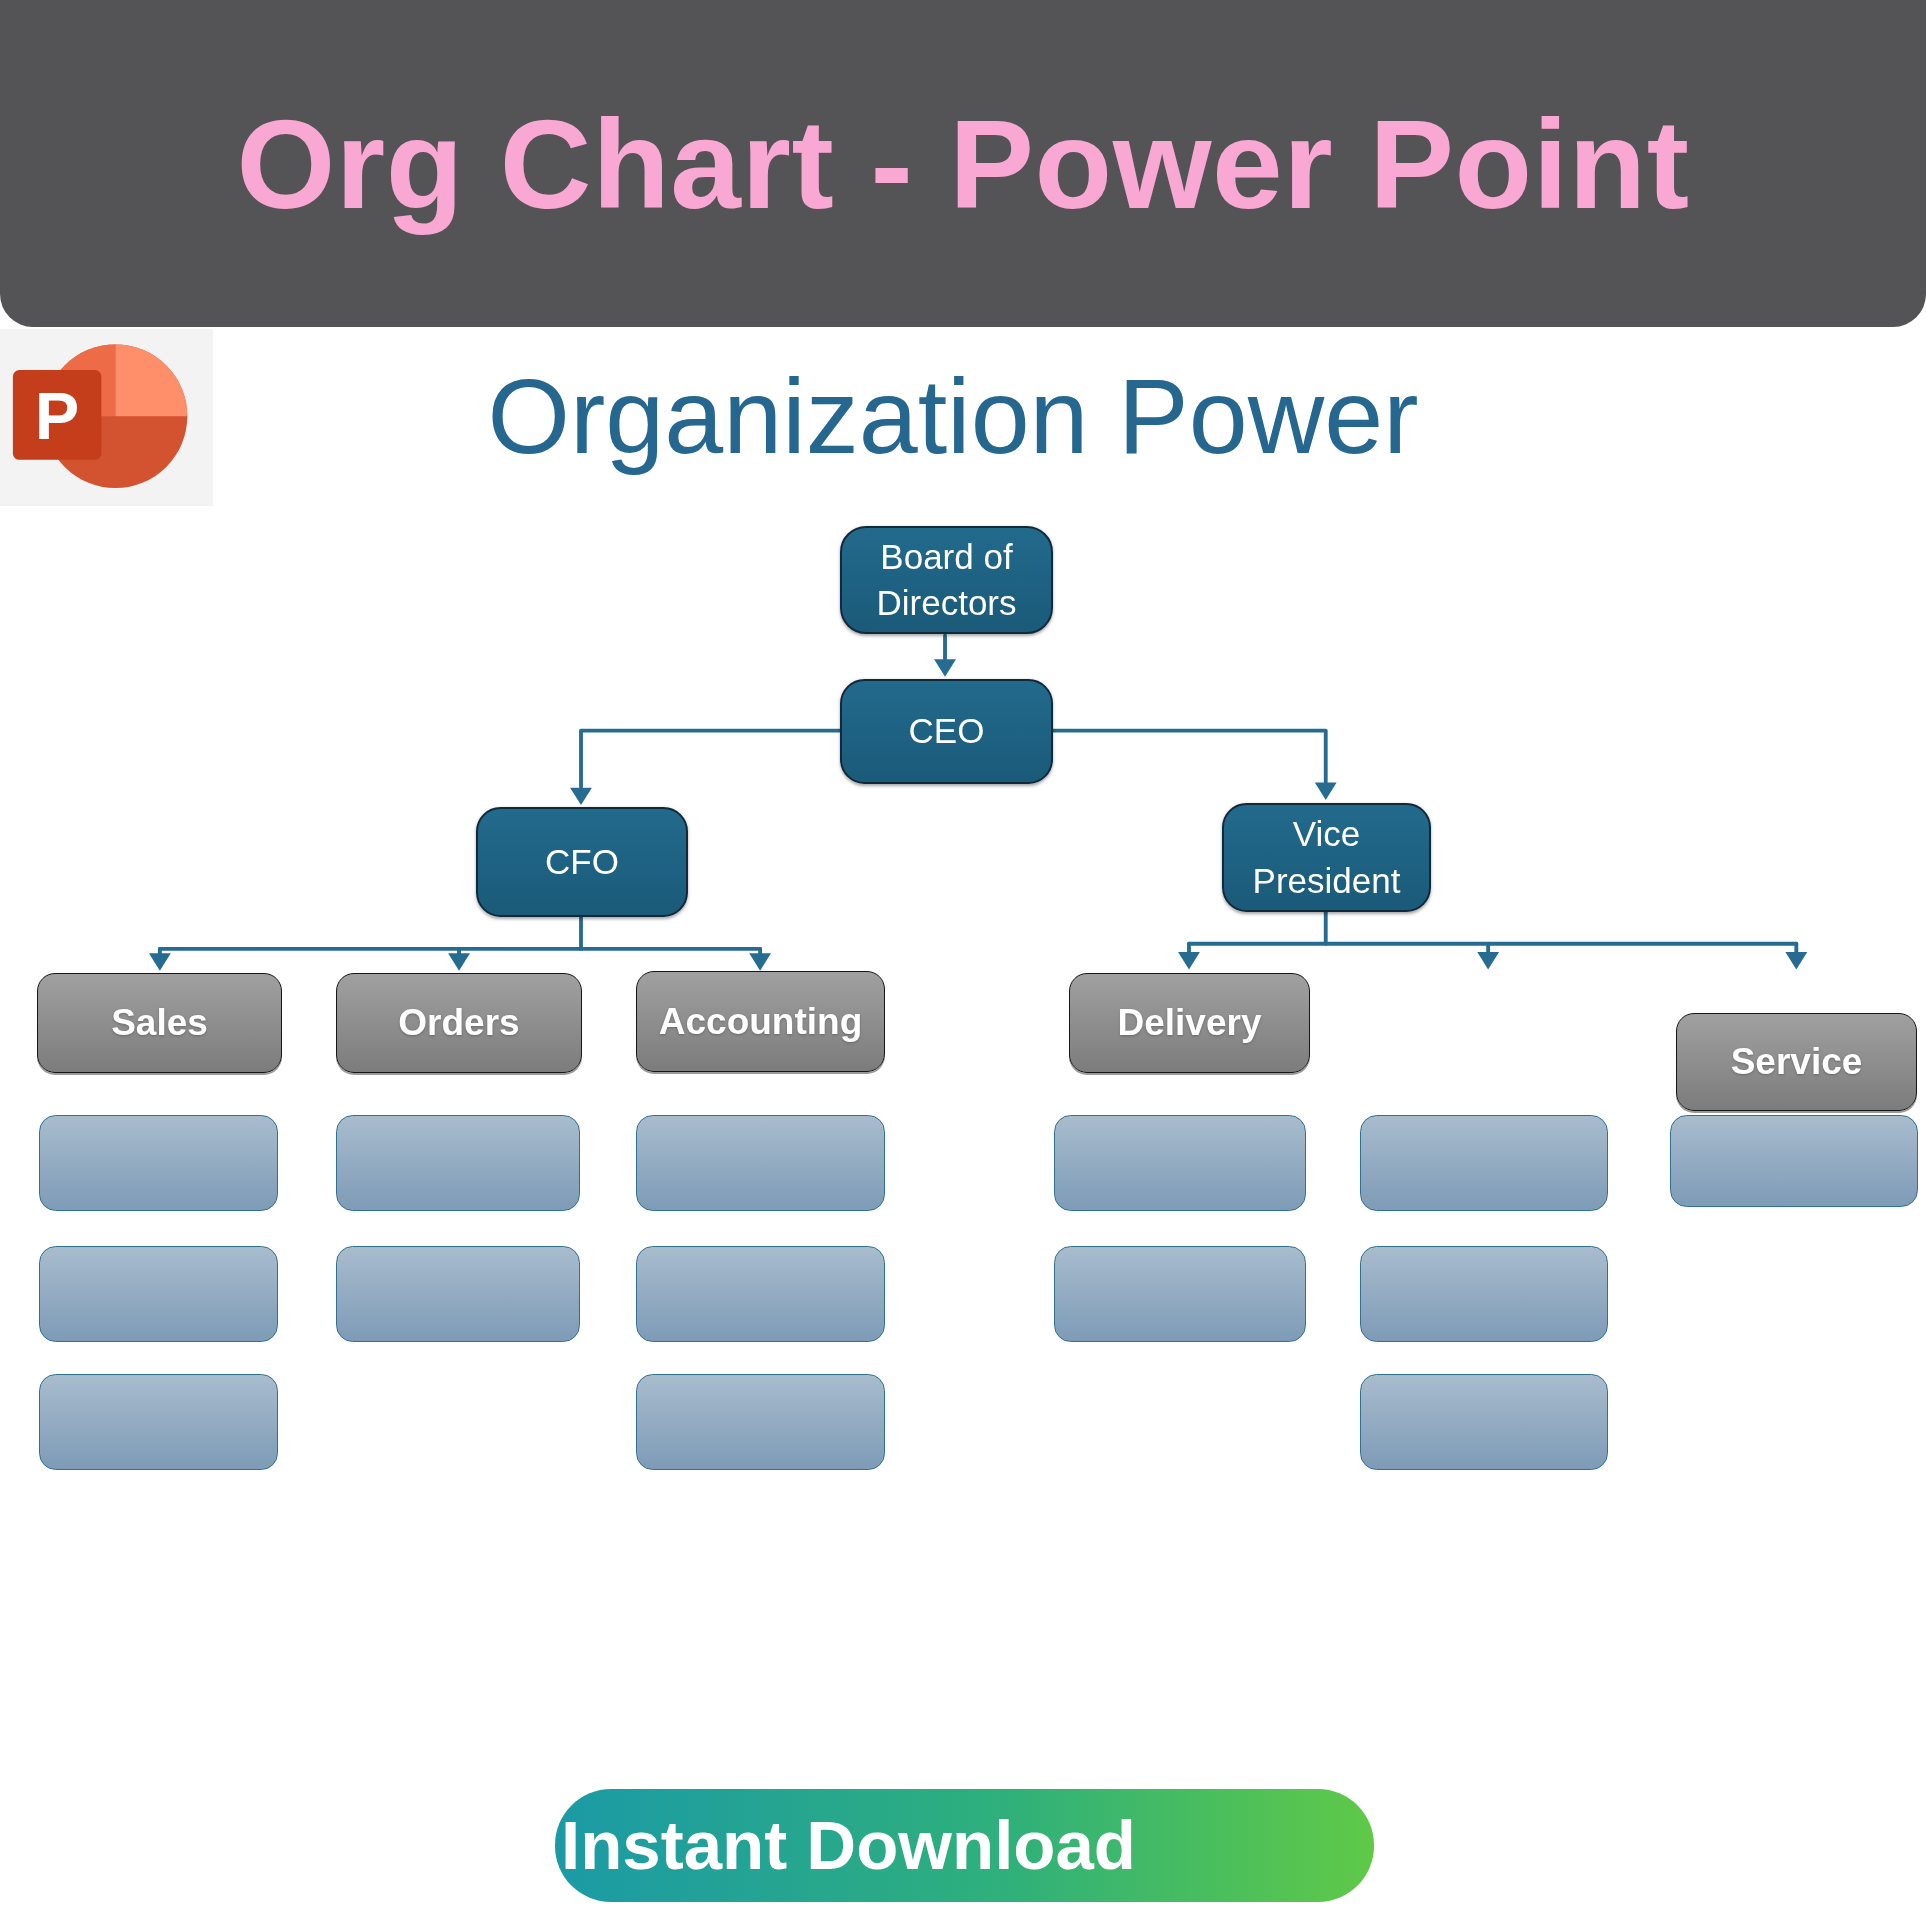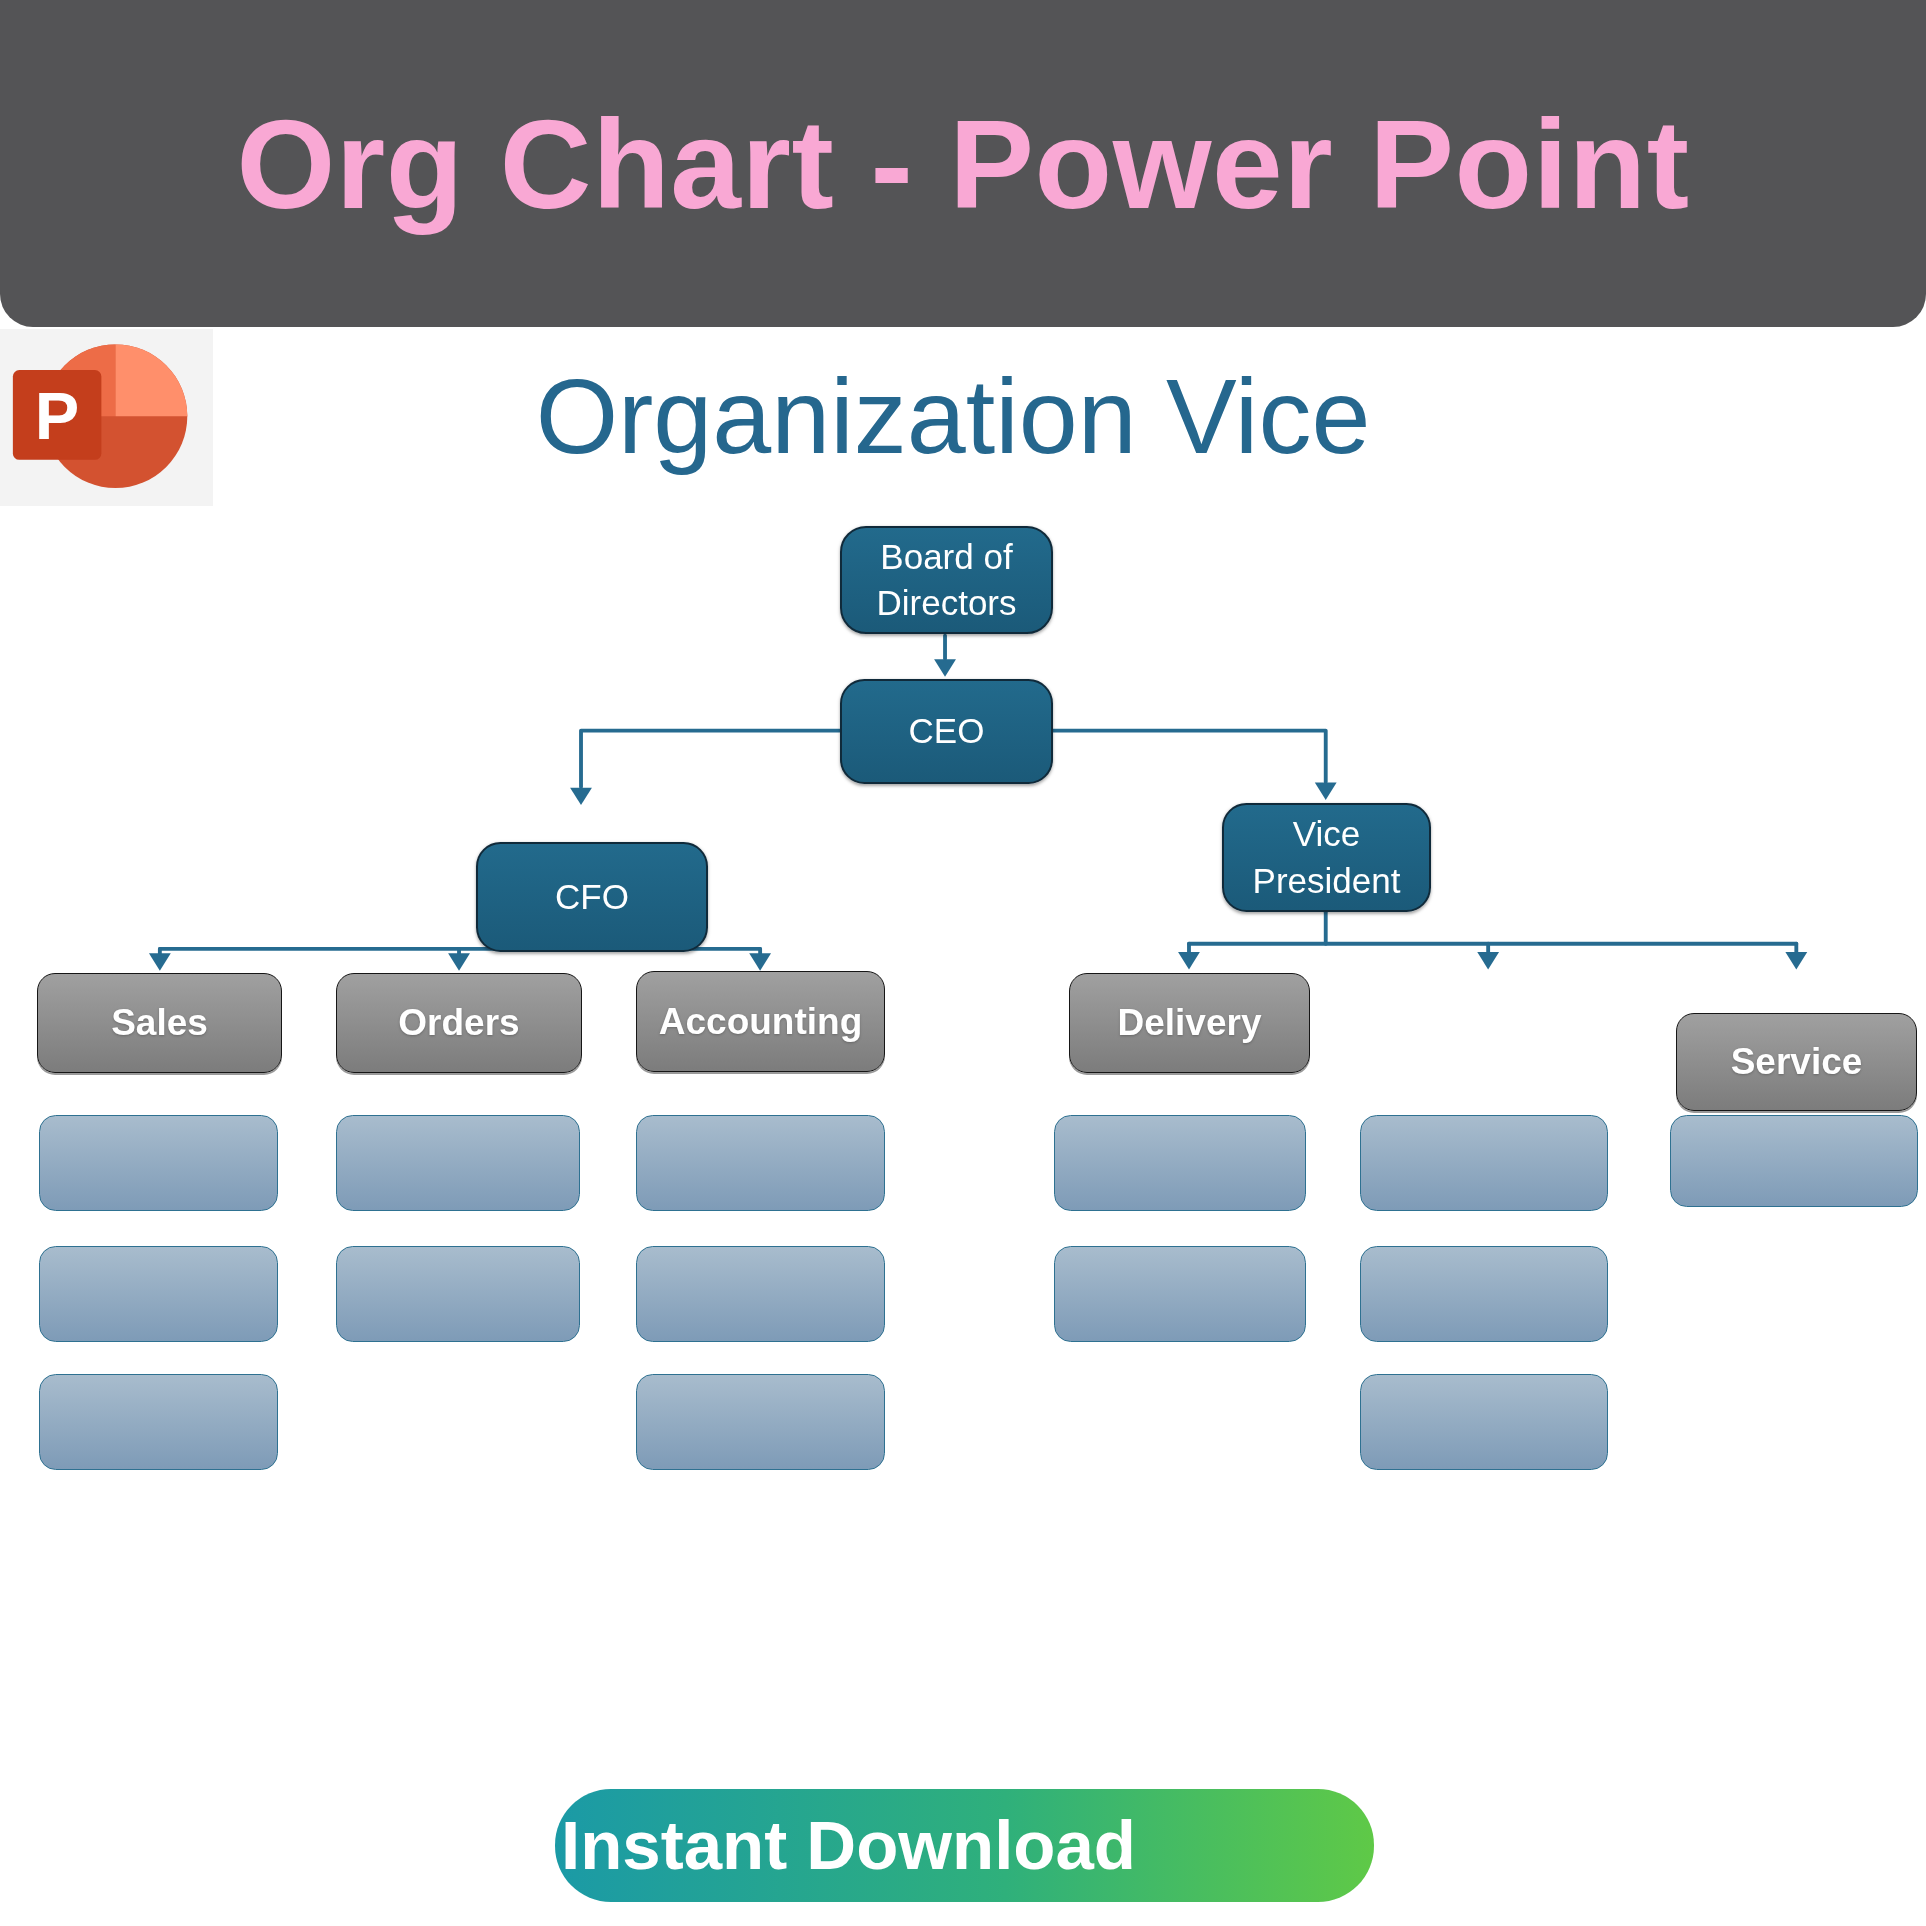--- a/index.html
+++ b/index.html
@@ -41,21 +41,21 @@
   
   .exec {
     position:absolute; display:flex; align-items:center; justify-content:center;
     text-align:center; color:#ffffff; font-size:35px; line-height:1.32;
     background:linear-gradient(180deg,#226a8c 0%, #1b5a79 100%);
     border:2.6px solid #102a3a; border-radius:24.4px; box-sizing:border-box;
     box-shadow:0 1.9px 3.2px rgba(0,0,0,0.35);
   }
   .exec.board { left:840px; top:526px;  width:213px; height:108px;border-radius:26px; }
   .exec.ceo   { left:840px; top:679px; width:213px; height:105px; }
-  .exec.cfo   { left:476px;  top:807px; width:232px; height:110px;margin-top:35px; }
+  .exec.cfo   { left:476px;  top:807px; width:212px; height:110px; }
   .exec.vp    { left:1222px; top:803px; width:209px; height:109px; }
 
   .dept {
     position:absolute; display:flex; align-items:center; justify-content:center;
     color:#ffffff; font-size:37px; font-weight:bold; text-align:center;
     background:linear-gradient(180deg,#a0a0a0 0%, #7c7c7c 100%);
     border:1.9px solid #161616; border-radius:18px; box-sizing:border-box;
     box-shadow:0 1.9px 0 rgba(0,0,0,0.4); text-shadow:0 1.3px 2.6px rgba(0,0,0,0.25);
     top:973px; height:100px;
   }
@@ -104,21 +104,21 @@
   <div class="pp-tile">
     <svg viewBox="0 0 332 276">
       <circle cx="180" cy="136" r="112" fill="#d35230"></circle>
       <path d="M180 136 L68 136 A112 112 0 0 1 180 24 Z" fill="#ed6c47"></path>
       <path d="M180 24 A112 112 0 0 1 292 136 L180 136 Z" fill="#ff8f6b"></path>
       <rect x="20" y="64" width="138" height="140" rx="10" fill="#c43e1c"></rect>
       <text x="89" y="172" text-anchor="middle" font-family="Liberation Sans, sans-serif" font-size="104" font-weight="bold" fill="#ffffff">P</text>
     </svg>
   </div>
 
-  <h2 class="chart-title">Organization Vice</h2>
+  <h2 class="chart-title">Organization Power</h2>
 
   <svg class="connectors" viewBox="0 0 3000 3000">
 
     <path class="ln" d="M1472 990 L1472 1026"></path>
     <path class="tri" d="M1455 1027 L1489 1027 L1472 1054 Z"></path>
 
     <path class="ln" d="M1308 1138 L905 1138 L905 1226"></path>
     <path class="tri" d="M888 1227 L922 1227 L905 1254 Z"></path>
 
     <path class="ln" d="M1640 1138 L2065 1138 L2065 1218"></path>

